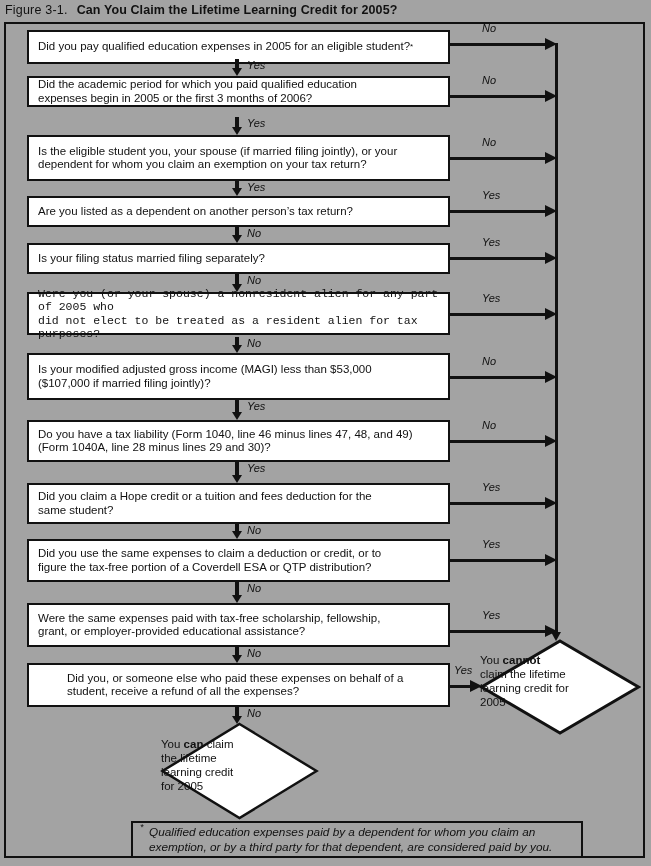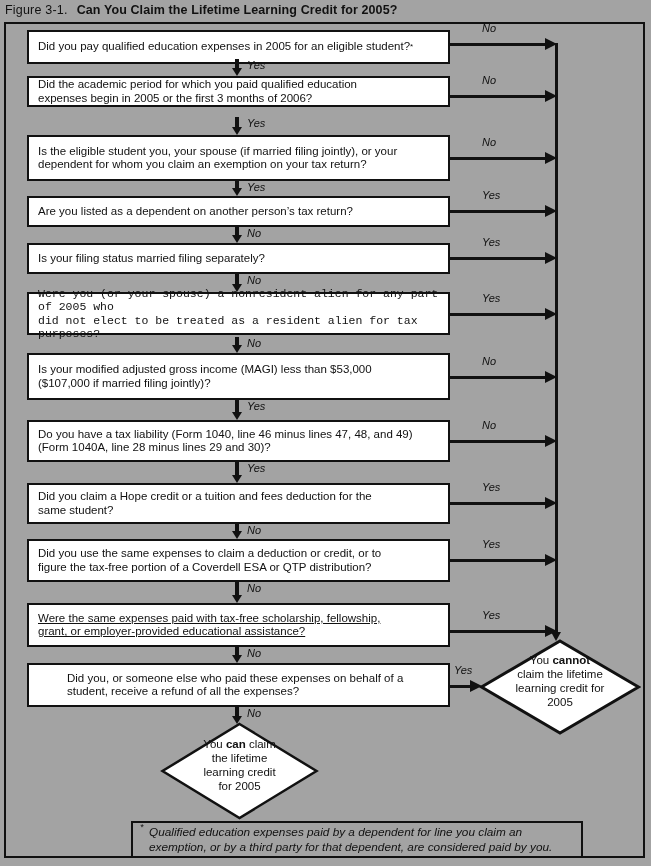--- a/index.html
+++ b/index.html
@@ -32,21 +32,21 @@
     border-top:6px solid transparent;border-bottom:6px solid transparent;border-left:12px solid #111;}
   .rarrow .alabel{top:-16px;left:32px;}
   .rarrow.short{width:32px;}
   .rarrow.short .alabel{left:4px;}
   
   .vline{position:absolute;left:555px;top:43px;width:3px;height:590px;background:#111;}
   .vhead{position:absolute;left:551px;top:632px;width:0;height:0;
     border-left:5.5px solid transparent;border-right:5.5px solid transparent;border-top:9px solid #111;}
   
   .dshape{position:absolute;}
-  .dtext{position:absolute;text-align:center;font-size:11.5px;line-height:14px;}
+  .dtext{position:absolute;text-align:left;font-size:11.5px;line-height:14px;}
   .dtext .rest{white-space:pre-line;}
   .footnote{
     position:absolute;left:131px;top:821px;width:452px;height:37px;border:2px solid #111;
     box-sizing:border-box;font-style:italic;font-size:11.8px;line-height:15px;
     padding:2px 2px 2px 16px;
   }
   .footnote sup{position:absolute;left:7px;top:4px;font-size:9px;}
   .footnote .ft{white-space:pre-line;}
 </style>
 </head>
@@ -91,21 +91,21 @@
 (Form 1040A, line 28 minus lines 29 and 30)?</span>
   </div>
   <div class="qbox" style="top:483px;height:41px;">
     <span class="qt">Did you claim a Hope credit or a tuition and fees deduction for the
 same student?</span>
   </div>
   <div class="qbox" style="top:539px;height:43px;">
     <span class="qt">Did you use the same expenses to claim a deduction or credit, or to
 figure the tax-free portion of a Coverdell ESA or QTP distribution?</span>
   </div>
-  <div class="qbox" style="top:603px;height:44px;text-decoration:underline;">
+  <div class="qbox" style="top:603px;height:44px;">
     <span class="qt">Were the same expenses paid with tax-free scholarship, fellowship,
 grant, or employer-provided educational assistance?</span>
   </div>
   <div class="qbox" style="top:663px;height:44px;padding-left:38px;">
     <span class="qt">Did you, or someone else who paid these expenses on behalf of a
 student, receive a refund of all the expenses?</span>
   </div>
 
   <div class="darrow" style="top:59px;height:17px;">
     <div class="shaft"></div>
@@ -246,17 +246,17 @@
     <polygon points="79.5,2 156.5,49 79.5,96 2.5,49" fill="#ffffff" stroke="#111111" stroke-width="2.5"></polygon>
   </svg>
   <div class="dtext" style="left:161px;top:737px;width:157px;">
     <span>You </span><b>can</b><span> claim</span>
     <div class="rest">the lifetime
 learning credit
 for 2005</div>
   </div>
 
   <div class="footnote">
-    <sup>*</sup><span class="ft">Qualified education expenses paid by a dependent for line you claim an
+    <sup>*</sup><span class="ft">Qualified education expenses paid by a dependent for whom you claim an
 exemption, or by a third party for that dependent, are considered paid by you.</span>
   </div>
 
 </div>
 
 </body></html>

